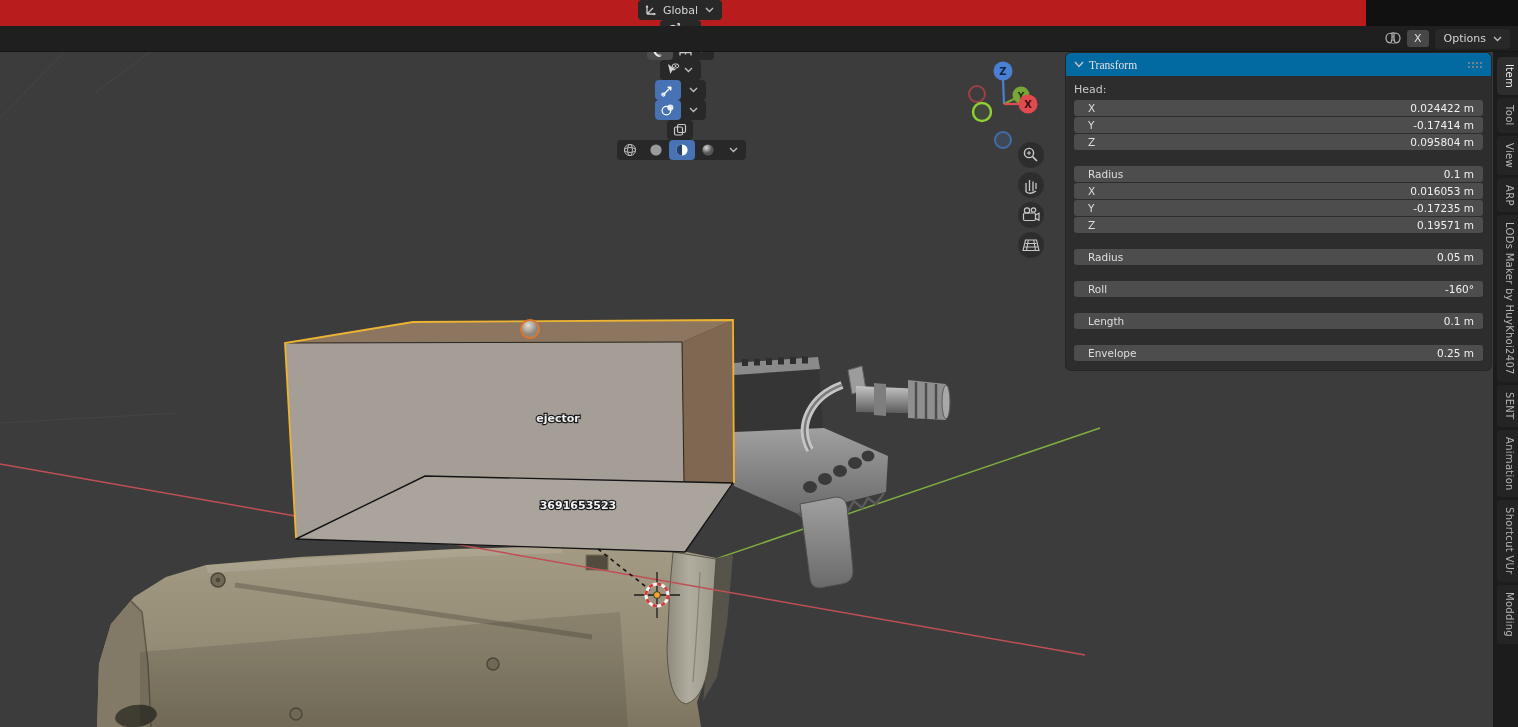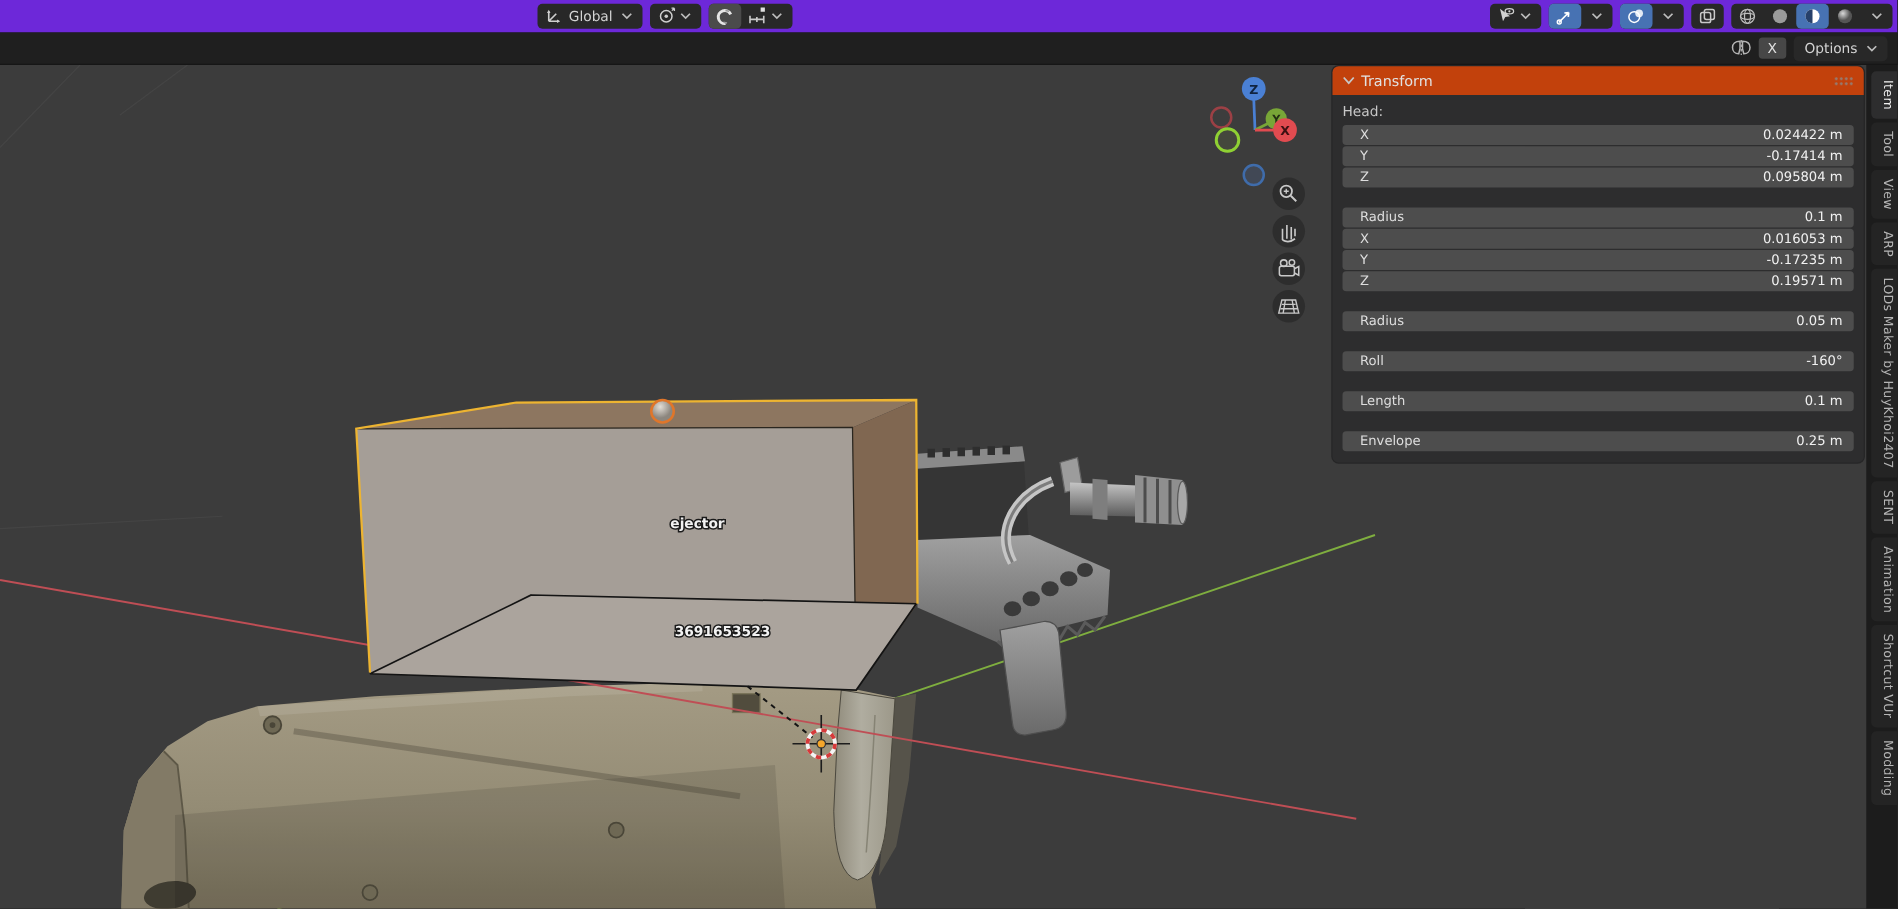--- a/index.html
+++ b/index.html
@@ -1,40 +1,40 @@
 <!DOCTYPE html>
 <html><head>
 <meta charset="utf-8">
 <style>
   html,body{margin:0;padding:0;background:#111;}
   body{width:1518px;height:727px;position:relative;overflow:hidden;
        font-family:"DejaVu Sans","Liberation Sans",sans-serif;
        -webkit-font-smoothing:antialiased;}
   
-  .topbar{position:absolute;left:0;top:0;width:1518px;height:26px;background:#6d28d9;
-          display:flex;align-items:center;z-index:30;}
+  .topbar{position:absolute;left:0;top:0;width:1366px;height:26px;background:#b91c1c;
+          display:flex;align-items:center;z-index:30;flex-direction:column;}
   .toolbar2{position:absolute;left:0;top:26px;width:1518px;height:26px;background:#1f1f1f;
             display:flex;align-items:center;z-index:30;border-bottom:1px solid #161616;box-sizing:border-box;}
   .grp{display:flex;align-items:center;background:#282828;border-radius:4px;height:20px;margin-right:6px;}
   .grp .seg{display:flex;align-items:center;height:20px;padding:0 5px;}
   .seg.pressed{background:#4b4b4b;border-radius:4px;}
   .seg.blue{background:#4772b3;border-radius:4px;}
   .btnlabel{color:#d4d4d4;font-size:11px;margin:0 4px;}
   .chev{display:inline-block;margin:0 3px;}
   .spacer{flex:1;}
   .icon18{width:16px;height:16px;display:block;}
   .xbtn{background:#474747;border-radius:3px;color:#e0e0e0;font-size:11px;
         padding:2px 7px;margin:0 6px 0 4px;}
   
   .viewport{position:absolute;left:0;top:52px;width:1518px;height:675px;background:#3c3c3c;}
   
   .npanel{position:absolute;left:1066px;top:53px;width:425px;background:#2d2d2e;
           border-radius:5px;z-index:20;padding-bottom:8px;box-shadow:0 0 0 1px #262627;}
-  .npanel-header{height:23px;display:flex;align-items:center;background:#c2410c;
-                 border-radius:5px 5px 0 0;padding:0 8px;}
+  .npanel-header{height:23px;display:flex;align-items:center;background:#0369a1;
+                 border-radius:5px 5px 0 0;padding:0 8px;font-family:Liberation Serif, serif;}
   .npanel-title{color:#e2e2e2;font-size:11.5px;margin-left:5px;}
   .dragdots{margin-left:auto;width:16px;height:8px;
      background-image:radial-gradient(#8a8a8a 1px,transparent 1.2px);
      background-size:4px 4px;opacity:.8;}
   .sectlabel{color:#c8c8c8;font-size:11px;padding:7px 8px 4px 8px;}
   .prow{height:16px;margin:0 8px 1px 8px;background:#4d4d4d;border-radius:3px;
         display:flex;align-items:center;font-size:10.5px;color:#e9e9e9;}
   .prow.spaced{margin-top:16px;}
   .prow .plabel{padding-left:14px;color:#dedede;}
   .prow .pvalue{margin-left:auto;padding-right:9px;color:#f1f1f1;}

